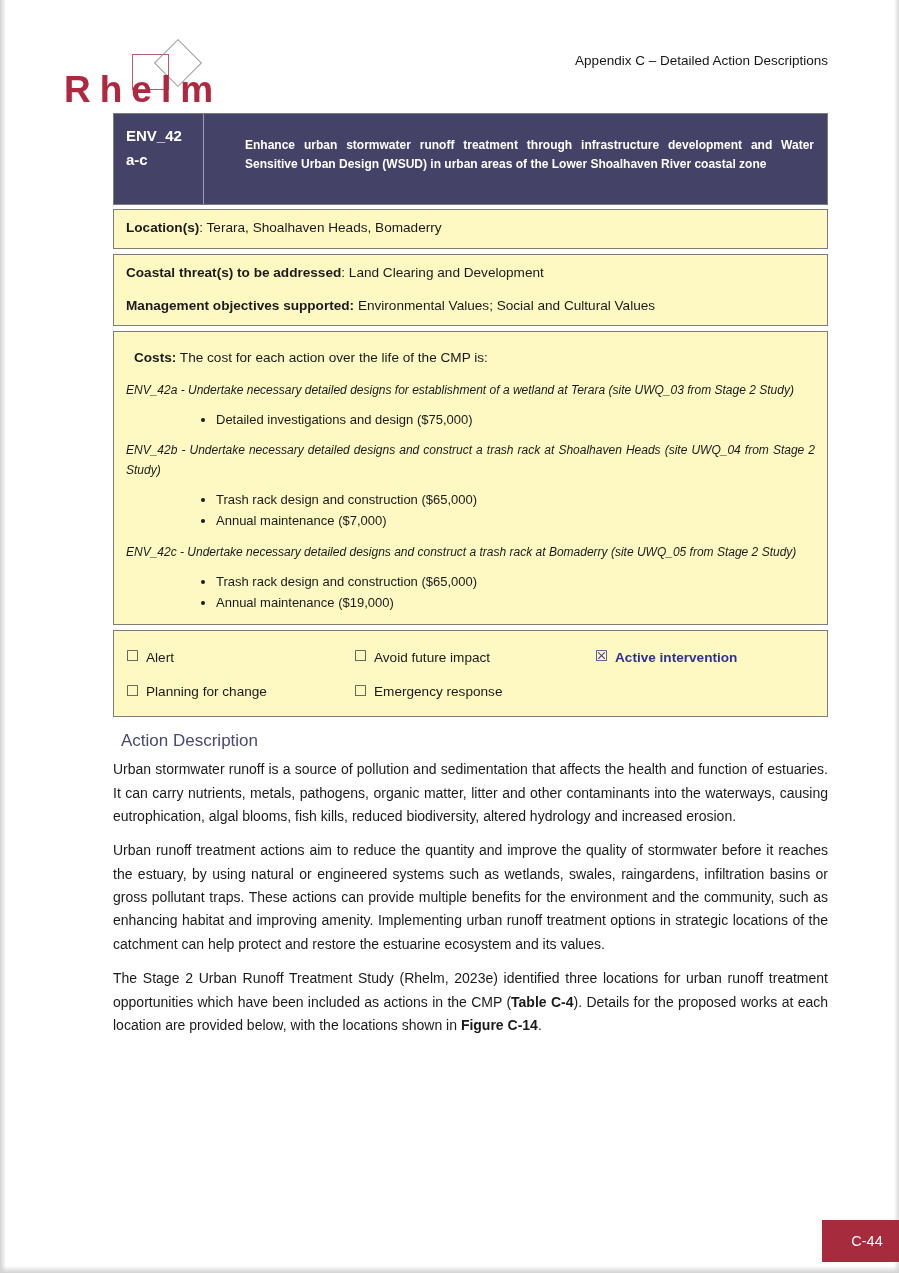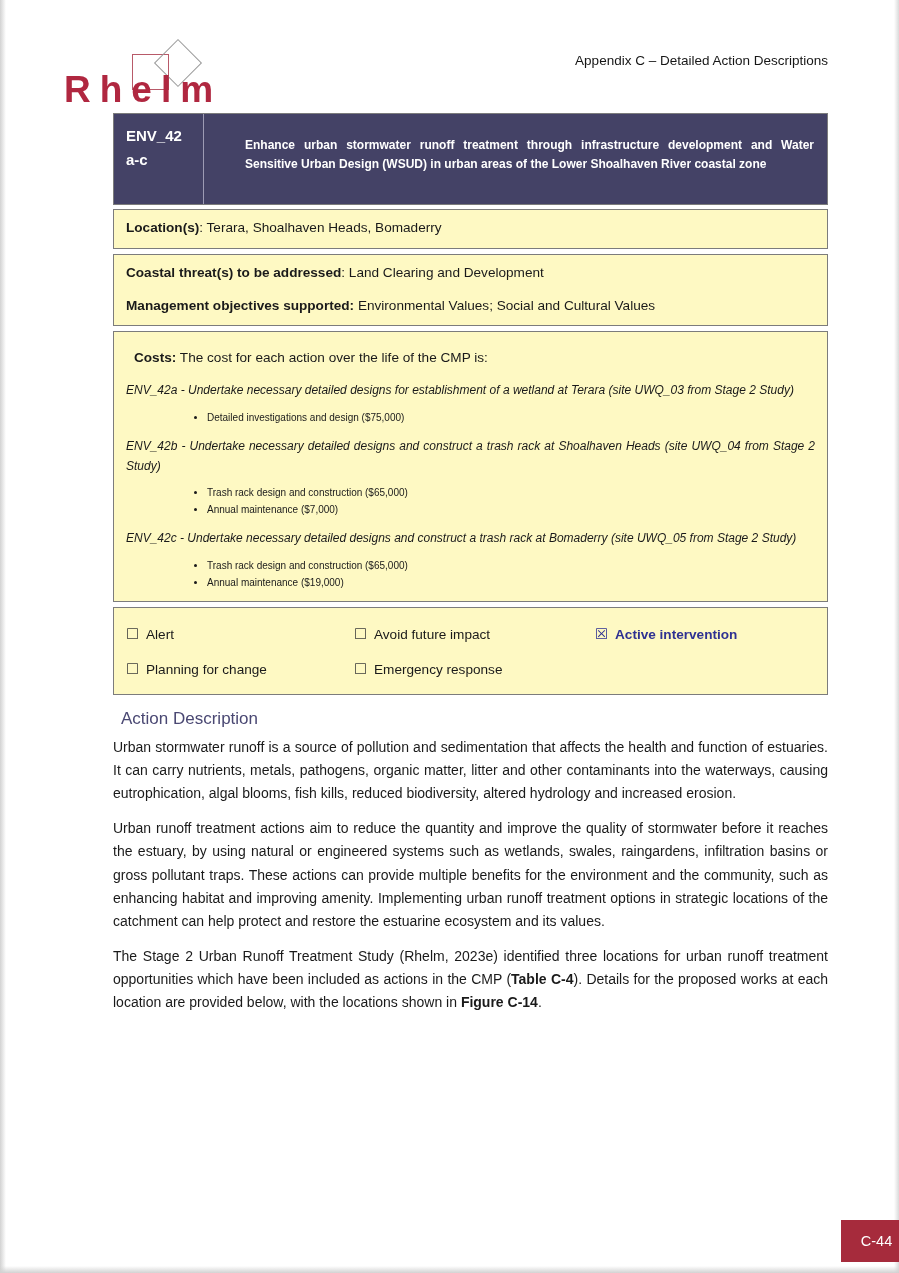--- a/index.html
+++ b/index.html
@@ -55,40 +55,40 @@
   .thead-title{flex:1;padding:22px 13px;font-size:12px;line-height:1.58;text-align:justify;}
 
   .cell{padding:7px 12px 9px;font-size:13.6px;line-height:1.6;}
   .b{font-weight:bold;}
   .twopara p{margin:0;}
   .twopara p + p{margin-top:11px;}
 
   .cost-intro{margin:8px;}
   .cost-action{margin:12px 0 0;font-style:italic;text-align:justify;font-size:12px;line-height:1.65;}
   ul.bullets{margin:9px 0 2px 78px;padding:0;}
-  ul.bullets li{font-size:10px;line-height:1.5;margin:2px 3px;}
+  ul.bullets li{font-size:13px;line-height:1.5;margin:2px 12px;}
 
   .opt-label{margin:0 0 2px;}
   .opt-grid{display:grid;grid-template-columns:228px 241px 1fr;row-gap:13px;margin-top:9px;padding-bottom:4px;}
   .opt{display:flex;align-items:center;gap:7px;font-size:13.6px;}
   .cb{font-family:"DejaVu Sans",sans-serif;font-size:14.5px;line-height:1;color:#3c3c3c;position:relative;top:-1px;}
   .opt.checked{color:var(--active);font-weight:bold;}
   .opt.checked .cb{color:var(--active);}
 
   .timing p{margin:0;text-align:justify;}
 
   
   .section-heading{
     margin:14px 8px 7px;font-size:17px;font-weight:normal;color:var(--heading);
   }
   .body-para{margin:0 0 11px;font-size:14px;line-height:1.67;text-align:justify;}
 
   
   .page-badge{
-    position:absolute;right:0;bottom:11px;width:58px;height:42px;
+    position:absolute;right:0;bottom:11px;width:77px;height:42px;
     background:var(--crimson);color:#fff;font-size:14.5px;
     display:flex;align-items:center;justify-content:center;padding-left:13px;
   }
 </style>
 </head>
 <body>
 
 <div class="edge edge-left"></div>
 <div class="edge edge-right"></div>
 <div class="edge edge-bottom"></div>

